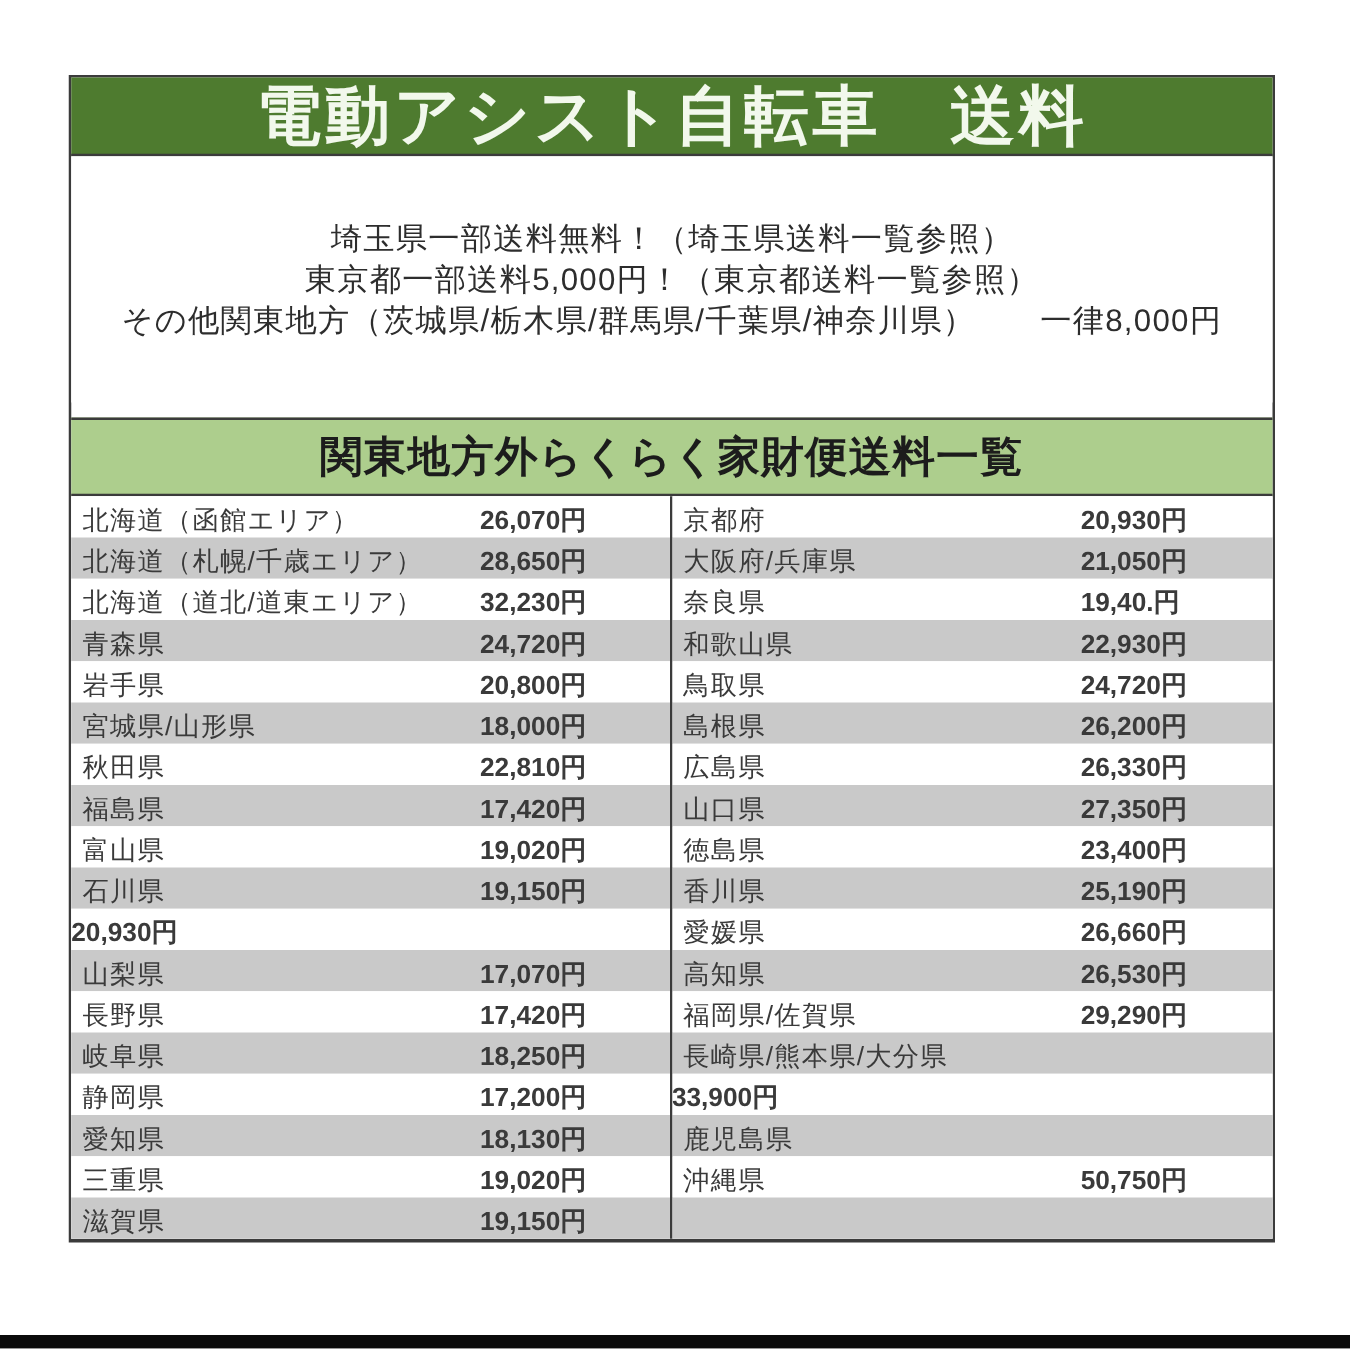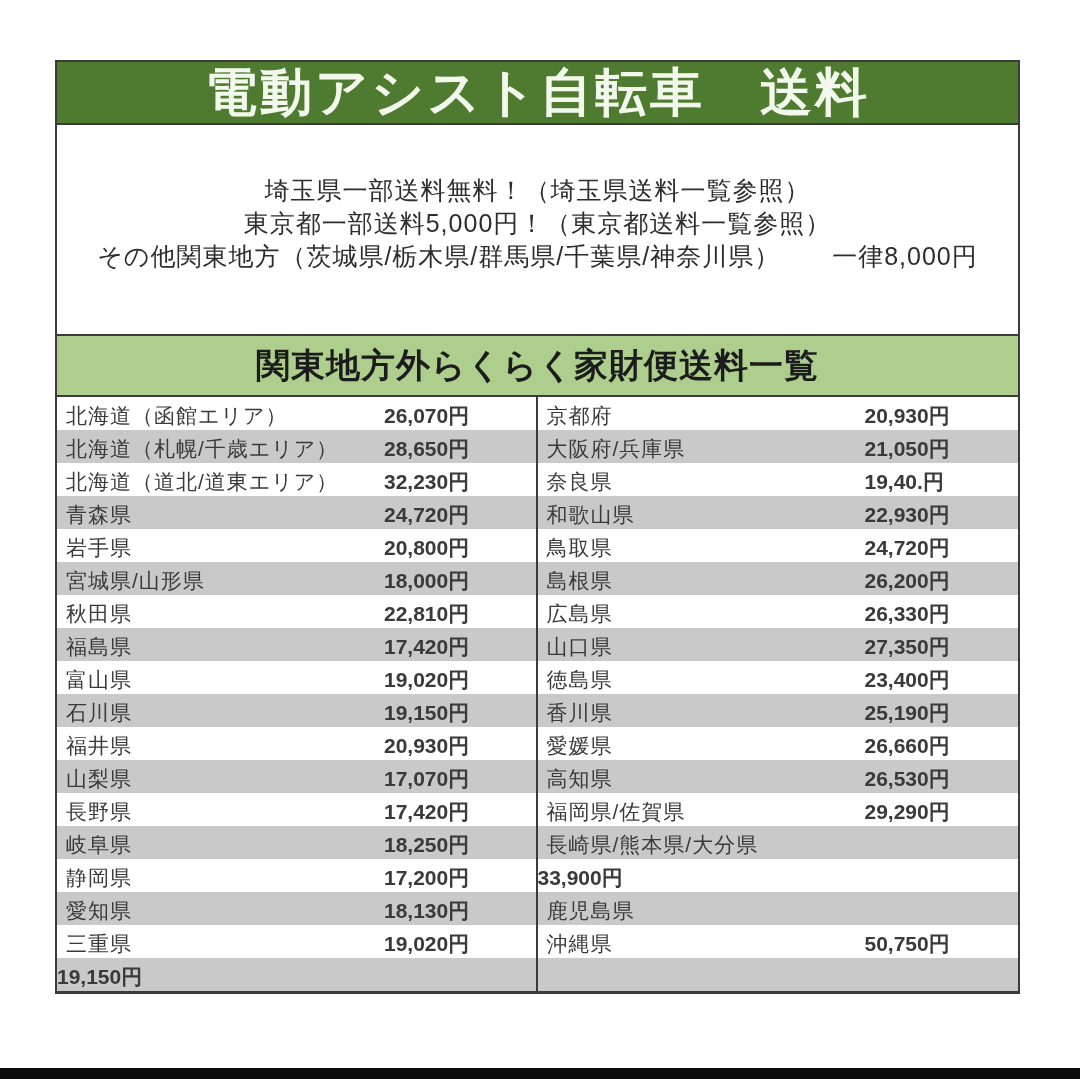--- a/index.html
+++ b/index.html
@@ -139,21 +139,20 @@
           </div>
           <div class="row">
             <div class="cell-region">富山県</div>
             <div class="cell-price">19,020円</div>
           </div>
           <div class="row">
             <div class="cell-region">石川県</div>
             <div class="cell-price">19,150円</div>
           </div>
           <div class="row">
-            <div class="cell-region">福井県</div>
             <div class="cell-price">20,930円</div>
           </div>
           <div class="row">
             <div class="cell-region">山梨県</div>
             <div class="cell-price">17,070円</div>
           </div>
           <div class="row">
             <div class="cell-region">長野県</div>
             <div class="cell-price">17,420円</div>
           </div>
@@ -167,20 +166,21 @@
           </div>
           <div class="row">
             <div class="cell-region">愛知県</div>
             <div class="cell-price">18,130円</div>
           </div>
           <div class="row">
             <div class="cell-region">三重県</div>
             <div class="cell-price">19,020円</div>
           </div>
           <div class="row">
+            <div class="cell-region">滋賀県</div>
             <div class="cell-price">19,150円</div>
           </div>
         </div>
       <div class="col col-right">
           <div class="row">
             <div class="cell-region">京都府</div>
             <div class="cell-price">20,930円</div>
           </div>
           <div class="row">
             <div class="cell-region">大阪府/兵庫県</div>

